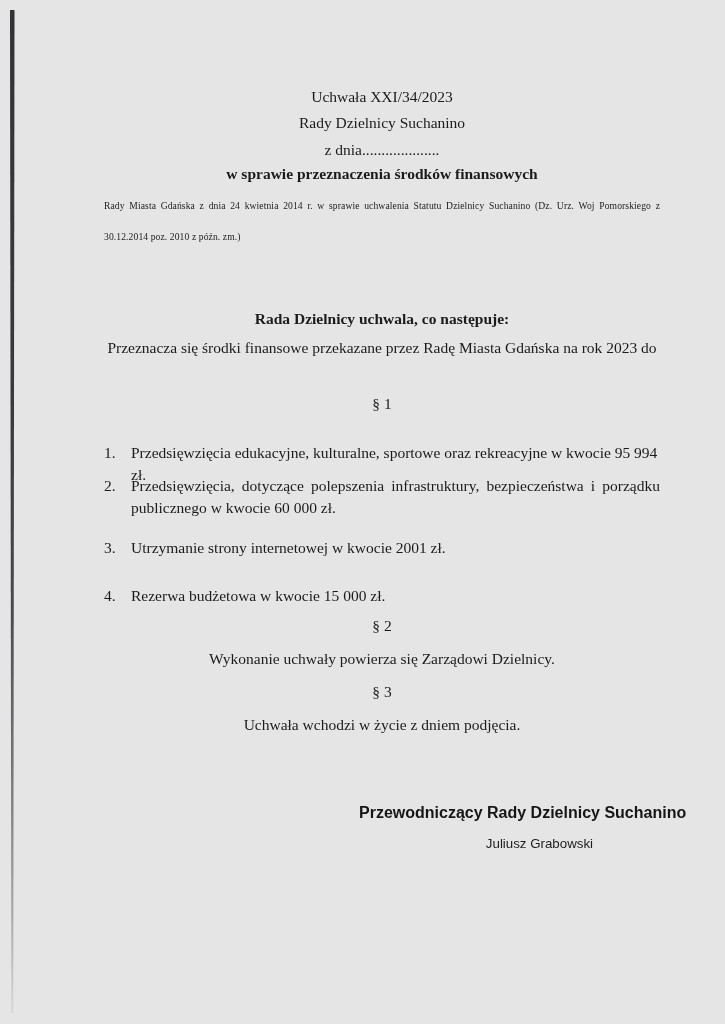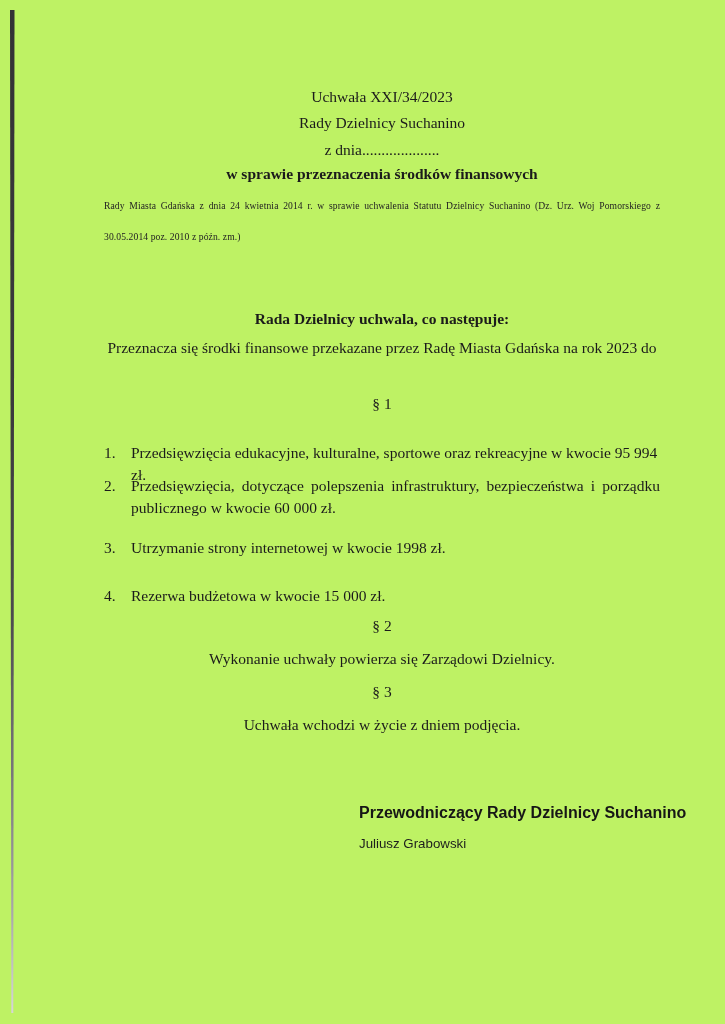--- a/index.html
+++ b/index.html
@@ -1,20 +1,20 @@
 <!DOCTYPE html>
 <html><head>
 <meta charset="utf-8">
 <style>
   html, body { margin: 0; padding: 0; background: #ffffff; }
   .page {
     position: relative;
     width: 725px;
     height: 1024px;
-    background: #bef264;
+    background: #e5e5e5;
     font-family: "Liberation Serif", serif;
     color: #1b1b1b;
     overflow: hidden;
   }
   .scan-bar {
     position: absolute;
     left: 10px;
     top: 10px;
     width: 4.5px;
     height: 1003px;
@@ -45,42 +45,42 @@
   .item { display: flex; align-items: flex-start; font-size: 15.5px; line-height: 22px; }
   .item .num { width: 27px; flex: 0 0 27px; }
   .item .itxt { flex: 1; }
   .signature-block {
     position: absolute;
     left: 255px;
     width: 238px;
     font-family: "Liberation Sans", sans-serif;
   }
   .sig-title { font-size: 16px; font-weight: bold; white-space: nowrap; color: #161616; }
-  .sig-name { font-size: 13.3px; padding-right: 4px; margin-top: 14px; color: #1d1d1d; }
+  .sig-name { font-size: 13.3px; text-align: right; padding-right: 4px; margin-top: 14px; color: #1d1d1d; }
 </style>
 </head>
 <body>
 
 <div class="page">
 
   <div class="scan-bar"></div>
 
   <div class="content">
 
     <div class="abs center body-size" style="top:86px">Uchwała XXI/34/2023</div>
 
     <div class="abs center body-size" style="top:112px">Rady Dzielnicy Suchanino</div>
 
     <div class="abs center body-size" style="top:139px">z dnia....................</div>
 
     <div class="abs center body-size bold" style="top:163px">w sprawie przeznaczenia środków finansowych</div>
 
     <div class="abs legal" style="top:190px">
       <div class="just-line">Rady Miasta Gdańska z dnia 24 kwietnia 2014 r. w sprawie uchwalenia Statutu Dzielnicy Suchanino (Dz. Urz. Woj Pomorskiego z</div>
-      <div>30.05.2014 poz. 2010 z późn. zm.)</div>
+      <div>30.12.2014 poz. 2010 z późn. zm.)</div>
     </div>
 
     <div class="abs center body-size bold" style="top:308px">Rada Dzielnicy uchwala, co następuje:</div>
 
     <div class="abs center body-size" style="top:337px">
       <div>Przeznacza się środki finansowe przekazane przez Radę Miasta Gdańska na rok 2023 do</div>
     </div>
 
     <div class="abs section-mark" style="top:395px">§ 1</div>
 
@@ -95,21 +95,21 @@
       <span class="num">2.</span>
       <div class="itxt">
         <div class="just-line">Przedsięwzięcia, dotyczące polepszenia infrastruktury, bezpieczeństwa i porządku</div>
         <div>publicznego w kwocie 60 000 zł.</div>
       </div>
     </div>
 
     <div class="abs item" style="top:537px">
       <span class="num">3.</span>
       <div class="itxt">
-        <div>Utrzymanie strony internetowej w kwocie 1998 zł.</div>
+        <div>Utrzymanie strony internetowej w kwocie 2001 zł.</div>
       </div>
     </div>
 
     <div class="abs item" style="top:585px">
       <span class="num">4.</span>
       <div class="itxt">
         <div>Rezerwa budżetowa w kwocie 15 000 zł.</div>
       </div>
     </div>
 

